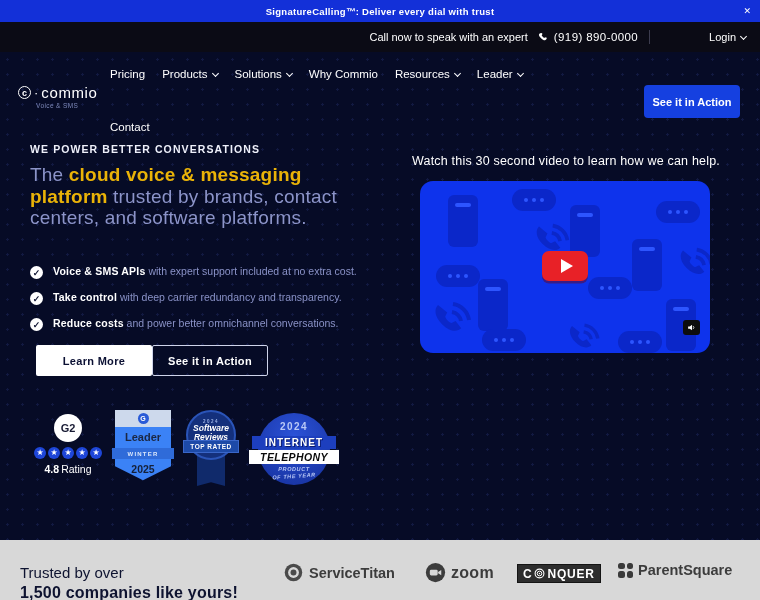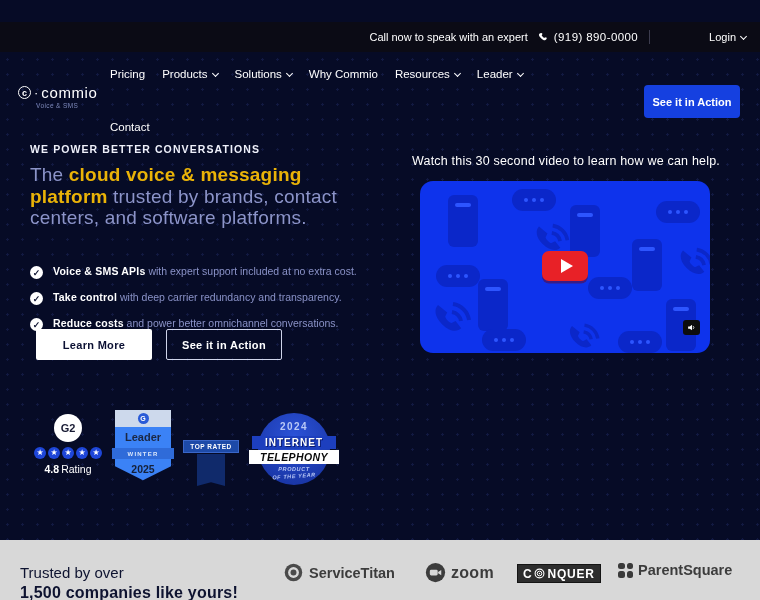--- a/index.html
+++ b/index.html
@@ -54,21 +54,21 @@
     font-weight:500; color:#8c94c9; letter-spacing:.2px; }
   .heading .hl { color:#eab308; font-weight:700; }
 
   .bullets { position:absolute; left:30px; top:213px; list-style:none; width:360px; }
   .bullets li { display:flex; gap:10px; margin-bottom:12px; align-items:flex-start; }
   .check { width:13px; height:13px; border-radius:50%; background:#fff; color:#0a0f2e; font-size:9px;
     font-weight:900; display:flex; align-items:center; justify-content:center; flex:none; margin-top:1px; }
   .bullet-text { font-size:10.5px; color:#8a92c7; line-height:13px; }
   .bullet-text b { color:#fff; font-weight:700; letter-spacing:.2px; }
 
-  .btn-row { position:absolute; left:36px; top:277px; display:flex; gap:14px; }
+  .btn-row { position:absolute; left:36px; top:293px; display:flex; }
   .btn-learn { width:116px; height:31px; background:#fff; color:#0b1033; border:none; border-radius:2px;
     font-size:11px; font-weight:800; letter-spacing:.3px; cursor:pointer; font-family:inherit; }
   .btn-outline { width:116px; height:31px; background:transparent; color:#fff; border:1.2px solid #cfd4ea;
     border-radius:2px; font-size:11px; font-weight:700; letter-spacing:.3px; cursor:pointer; font-family:inherit; }
 
   
   .badges { position:absolute; left:30px; top:358px; width:312px; height:84px; }
   .g2-group { position:absolute; left:0; top:4px; width:76px; text-align:center; }
   .g2-circle { width:28px; height:28px; border-radius:50%; background:#fff; margin:0 auto;
     display:flex; align-items:center; justify-content:center; }
@@ -150,20 +150,24 @@
   .logo-ps { left:618px; top:22px; }
   .ps-icon { width:15px; height:15px; display:grid; grid-template-columns:1fr 1fr; grid-template-rows:1fr 1fr; gap:2px; }
   .ps-icon div { background:#3a3a3a; border-radius:2.5px; }
   .ps-name { font-size:14.5px; font-weight:600; }
 </style>
 </head>
 <body>
 
 <div class="page">
 
+  <div class="banner">
+    <span class="banner-text">SignatureCalling™: Deliver every dial with trust</span>
+    <button class="banner-close">✕</button>
+  </div>
 
   <div class="topbar">
     <span class="call-text">Call now to speak with an expert</span>
     <a class="phone-link">
       <svg width="11" height="11" viewBox="0 0 24 24">
           <path fill="#fff" d="M6.6 2c.5 0 3 .4 3 1.6 0 .9-.6 2.2-1.2 3-.3.5-.3 1.1.1 1.7 1 1.6 2.6 3.2 4.2 4.2.6.4 1.2.4 1.7.1.8-.6 2.1-1.2 3-1.2 1.2 0 1.6 2.5 1.6 3 0 1.7-2.3 3.6-4 3.6C10 18 2 10 2 5.9 2 4.3 4.9 2 6.6 2z"></path>
         </svg>
       <span class="phone-num">(919) 890-0000</span>
     </a>
     <span class="tb-divider"></span>
@@ -255,20 +259,25 @@
           <div class="sh-top">
               <span class="sh-logo">G</span>
             </div>
           <div class="sh-title">Leader</div>
           <div class="sh-year">2025</div>
         </div>
         <div class="sh-season">WINTER</div>
       </div>
 
       <div class="toprated">
+        <div class="tr-circle">
+          <div class="tr-year">2024</div>
+          <div class="tr-brand">Software</div>
+          <div class="tr-brand">Reviews</div>
+        </div>
         <div class="tr-ribbon"></div>
         <div class="tr-band">TOP RATED</div>
       </div>
 
       <div class="telbadge">
         <div class="tel-circle">
           <div class="tel-year">2024</div>
           <div class="tel-internet">INTERNET</div>
           <div class="tel-telephony">TELEPHONY</div>
           <div class="tel-product">PRODUCT</div>

